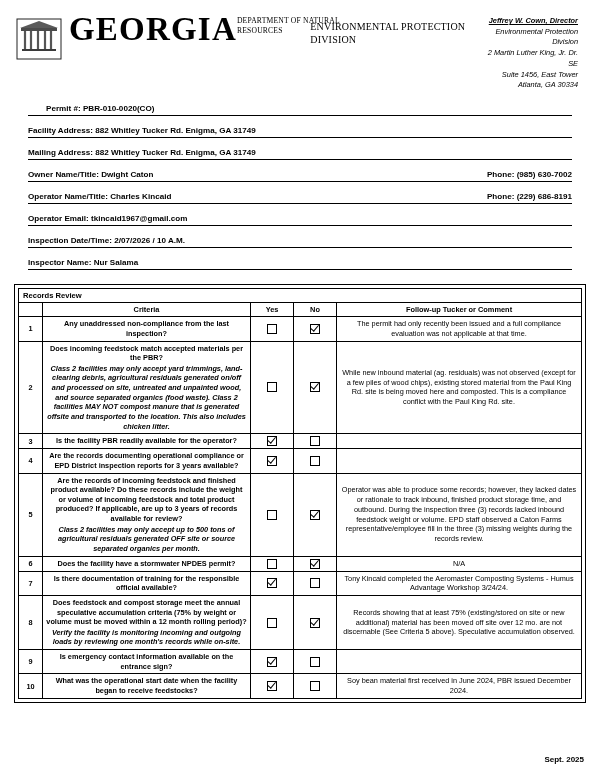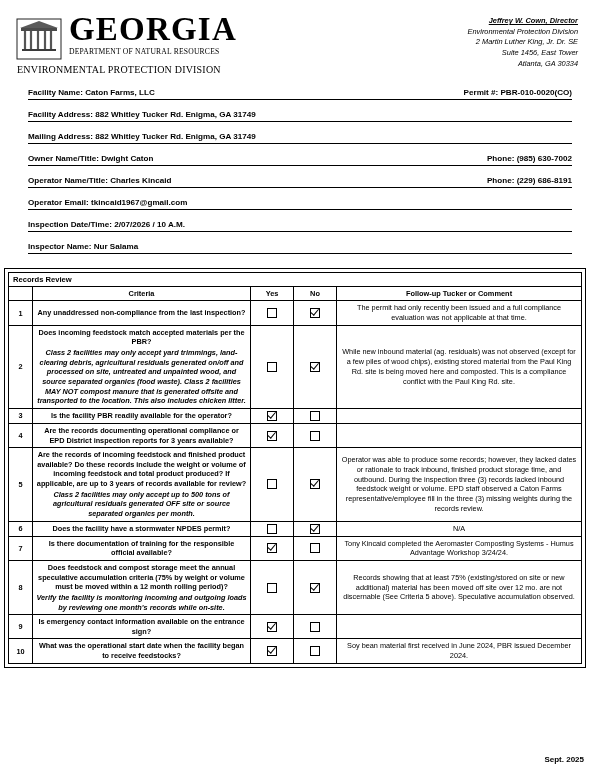--- a/index.html
+++ b/index.html
@@ -36,21 +36,21 @@
     gap: 7px;
   }
   .seal {
     width: 46px;
     height: 42px;
     margin-top: 4px;
     flex: none;
   }
   .brand-text {
     display: flex;
-    flex-direction: column;
+    flex-direction: row;
     line-height: 1;
   }
   .georgia-word {
     font-family: "Liberation Serif", serif;
     font-size: 33px;
     font-weight: bold;
     letter-spacing: 1.2px;
     line-height: 0.95;
   }
   .dnr-line {
@@ -111,21 +111,21 @@
   .field-row .right {
     flex: 0 0 auto;
     padding-left: 18px;
     white-space: nowrap;
   }
   .field-row .label { font-weight: bold; }
   .field-row .value { font-weight: bold; }
 
   
   .records-wrap {
-    margin: 14px 14px 0 4px;
+    margin: 14px 14px 0 14px;
     border: 1.4px solid #000;
     padding: 3px;
   }
   table.records {
     width: 100%;
     border-collapse: collapse;
     table-layout: fixed;
     font-size: 7.3px;
   }
   table.records th, table.records td {
@@ -232,21 +232,20 @@
       <div>Environmental Protection Division</div>
       <div>2 Martin Luther King, Jr. Dr. SE</div>
       <div>Suite 1456, East Tower</div>
       <div>Atlanta, GA 30334</div>
     </div>
   </div>
 
 
   <div class="fields">
     <div class="field-row">
-      <div class="left"><span class="label">Facility Name:</span> <span class="value">Caton Farms, LLC</span></div>
       <div class="right"><span class="label">Permit #:</span> <span class="value">PBR-010-0020(CO)</span></div>
     </div>
     <div class="field-row">
       <div class="left"><span class="label">Facility Address:</span> <span class="value">882 Whitley Tucker Rd. Enigma, GA 31749</span></div>
     </div>
     <div class="field-row">
       <div class="left"><span class="label">Mailing Address:</span> <span class="value">882 Whitley Tucker Rd. Enigma, GA 31749</span></div>
     </div>
     <div class="field-row">
       <div class="left"><span class="label">Owner Name/Title:</span> <span class="value">Dwight Caton</span></div>

